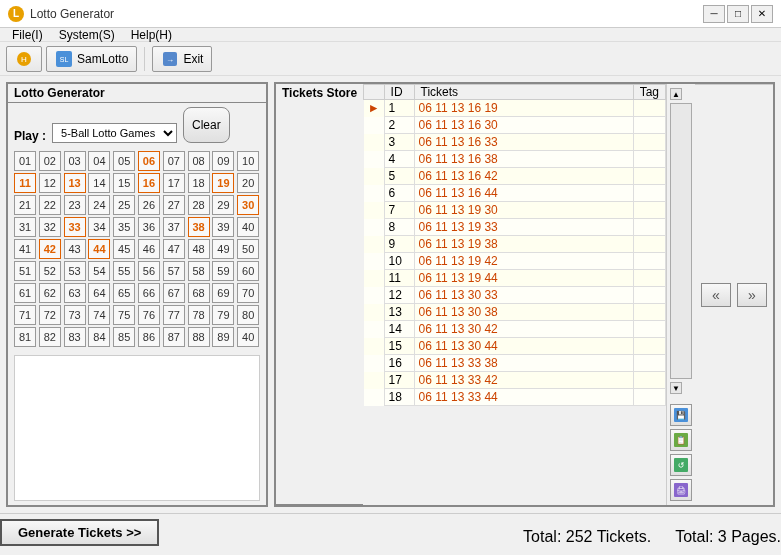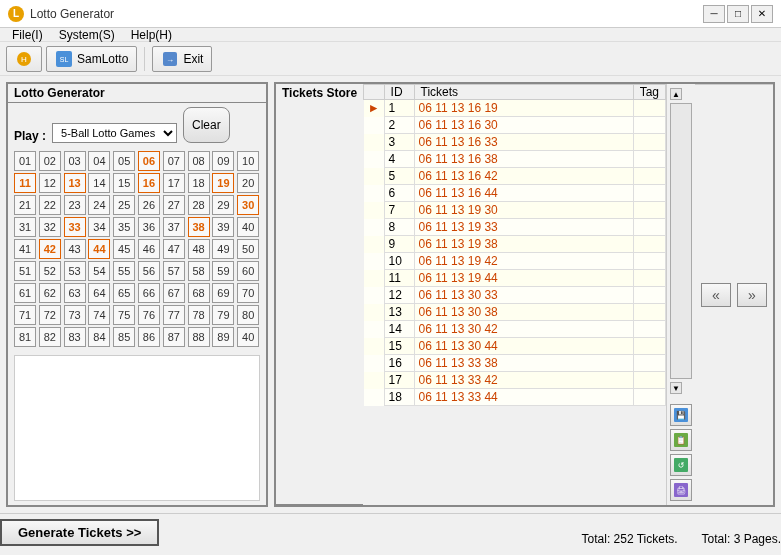--- a/index.html
+++ b/index.html
@@ -294,21 +294,21 @@
       padding: 4px 16px;
       border: 2px solid #555;
       background: linear-gradient(to bottom, #f8f8f8, #e0e0e0);
       cursor: pointer;
       font-size: 13px;
       font-weight: bold;
     }
     .bottom-stats {
       display: flex;
       gap: 24px;
-      font-size: 12px;
+      font-size: 16px;
       margin-top: 14px;
     }
     .scroll-arrow {
       width: 12px;
       height: 12px;
       background: #e8e8e8;
       border: 1px solid #aaa;
       display: flex;
       align-items: center;
       justify-content: center;

